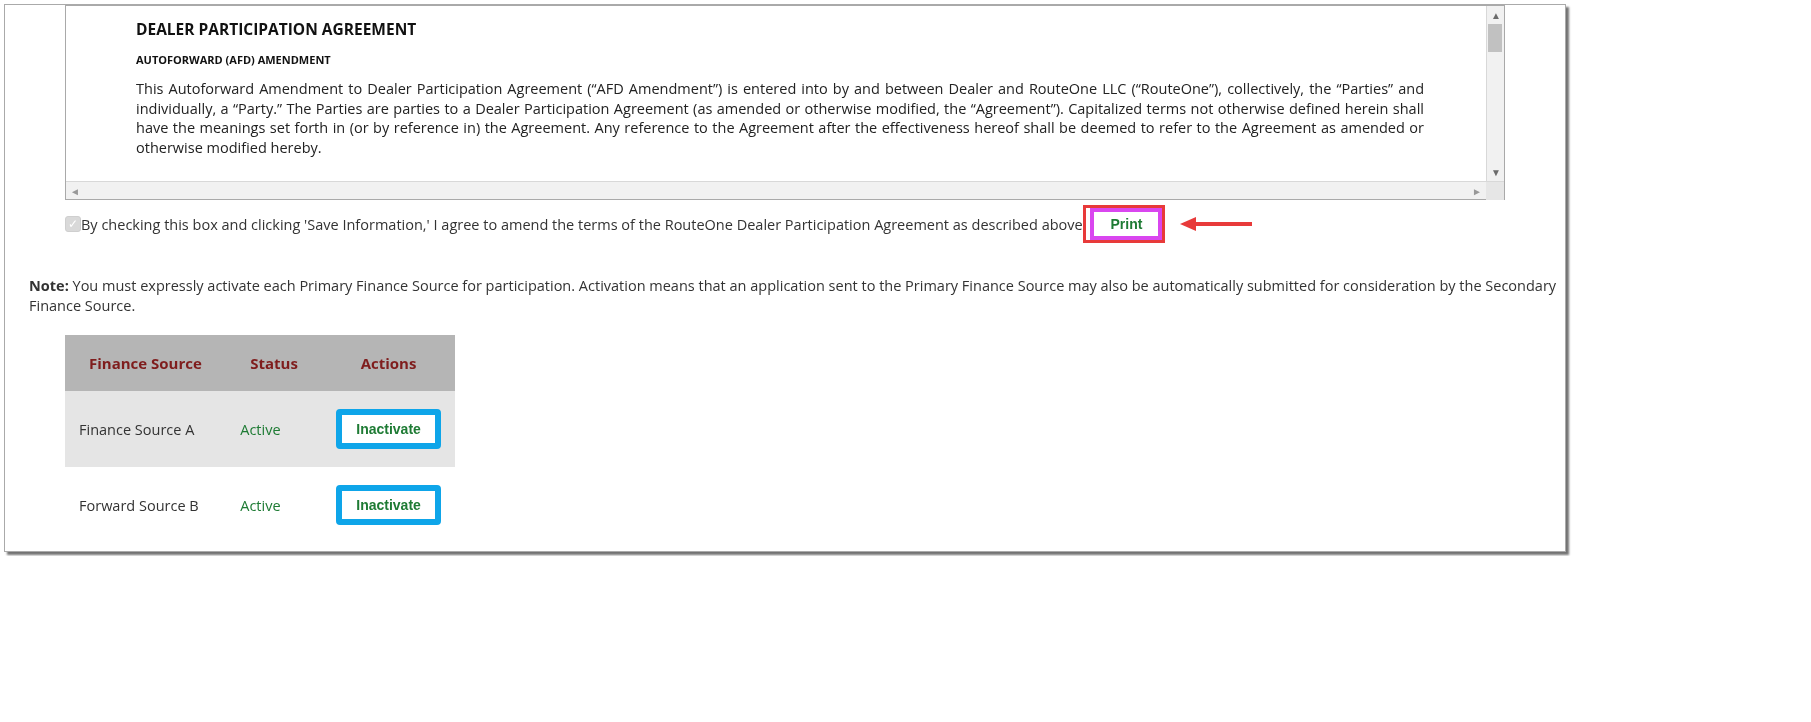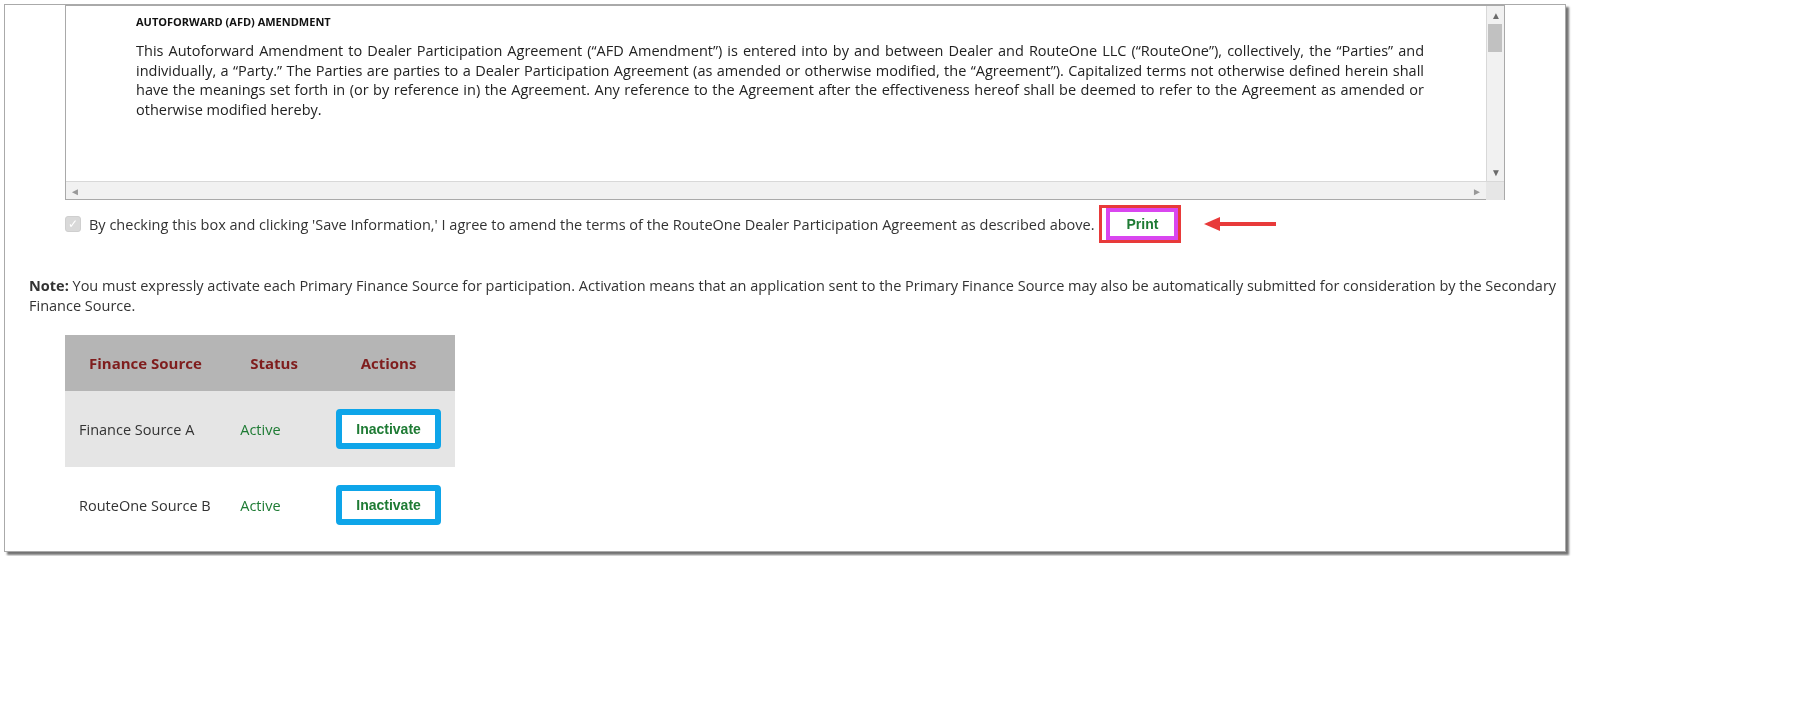--- a/index.html
+++ b/index.html
@@ -11,21 +11,21 @@
     .agreement-inner { height:175px; overflow:hidden; padding:8px 80px 8px 70px; }
     .agreement-h1 { font-size:15.5px; font-weight:700; margin:4px 0 12px; color:#111; }
     .agreement-h2 { font-size:11px; font-weight:700; margin:0 0 12px; color:#111; }
     .agreement-body { font-size:14.5px; line-height:1.35; text-align:justify; color:#222; }
     .vscroll { position:absolute; right:0; top:0; width:18px; height:175px; background:#f1f1f1; border-left:1px solid #d8d8d8; display:flex; flex-direction:column; justify-content:space-between; }
     .varrow { width:18px; height:18px; display:flex; align-items:center; justify-content:center; font-size:10px; color:#6b6b6b; cursor:pointer; }
     .vthumb { position:absolute; top:18px; right:2px; width:14px; height:28px; background:#c1c1c1; }
     .hscroll-row { height:18px; background:#f1f1f1; border-top:1px solid #d8d8d8; display:flex; align-items:center; justify-content:space-between; }
     .harrow { width:18px; height:18px; display:flex; align-items:center; justify-content:center; font-size:10px; color:#989898; cursor:pointer; }
     .hcorner { width:18px; height:18px; background:#e6e6e6; }
-    .check-row { margin:8px 60px 0; display:flex; align-items:center; gap:8px; font-size:14.5px; flex-wrap:nowrap; }
+    .check-row { margin:8px 60px 0; display:flex; align-items:center; gap:0; font-size:14.5px; flex-wrap:nowrap; }
     .chk { width:16px; height:16px; border:1px solid #cfcfcf; border-radius:3px; background:#d9d9d9; position:relative; flex:none; }
     .chk::after { content:"✓"; position:absolute; left:2px; top:-2px; font-size:12px; color:#fff; }
     .print-btn { border:4px solid #d946ef; color:#1e7b34; font-weight:700; background:#fff; padding:4px 16px; font-size:14px; cursor:pointer; margin-left:4px; }
     .print-highlight { outline:3px solid #e83a3a; outline-offset:0; }
     .arrow-callout { display:inline-flex; align-items:center; margin-left:18px; }
     .arrow-callout svg { display:block; }
     .note-block { padding:36px 8px 12px; font-size:14.5px; line-height:1.35;margin-left:16px; }
     .note-block b { font-weight:700; }
     .tbl { margin:8px 0 0 60px; width:390px; border-collapse:collapse; }
     .tbl thead th { background:#b5b5b5; color:#7f1d1d; font-weight:700; font-size:15px; padding:18px 24px; text-align:left; }
@@ -37,20 +37,21 @@
     .tbl td.center { text-align:center; }
   </style>
 </head>
 <body>
 
 <div class="panel">
 
 
   <div class="agreement-outer">
     <div class="agreement-inner">
+      <div class="agreement-h1">DEALER PARTICIPATION AGREEMENT</div>
       <div class="agreement-h2">AUTOFORWARD (AFD) AMENDMENT</div>
       <div class="agreement-body">This Autoforward Amendment to Dealer Participation Agreement (“AFD Amendment”) is entered into by and between Dealer and RouteOne LLC (“RouteOne”), collectively, the “Parties” and individually, a “Party.” The Parties are parties to a Dealer Participation Agreement (as amended or otherwise modified, the “Agreement”). Capitalized terms not otherwise defined herein shall have the meanings set forth in (or by reference in) the Agreement. Any reference to the Agreement after the effectiveness hereof shall be deemed to refer to the Agreement as amended or otherwise modified hereby.</div>
     </div>
     <div class="vscroll">
       <div class="varrow">▲</div>
       <div class="vthumb"></div>
       <div class="varrow">▼</div>
     </div>
     <div class="hscroll-row">
       <div class="harrow">◄</div>
@@ -87,20 +88,20 @@
         <th class="center">Actions</th>
       </tr>
     </thead>
     <tbody>
       <tr class="alt">
         <td>Finance Source A</td>
         <td class="status-active">Active</td>
         <td class="center"><button class="action-btn">Inactivate</button></td>
       </tr>
       <tr>
-        <td>RouteOne Source B</td>
+        <td>Forward Source B</td>
         <td class="status-active">Active</td>
         <td class="center"><button class="action-btn">Inactivate</button></td>
       </tr>
     </tbody>
   </table>
 
 </div>
 
 </body></html>

